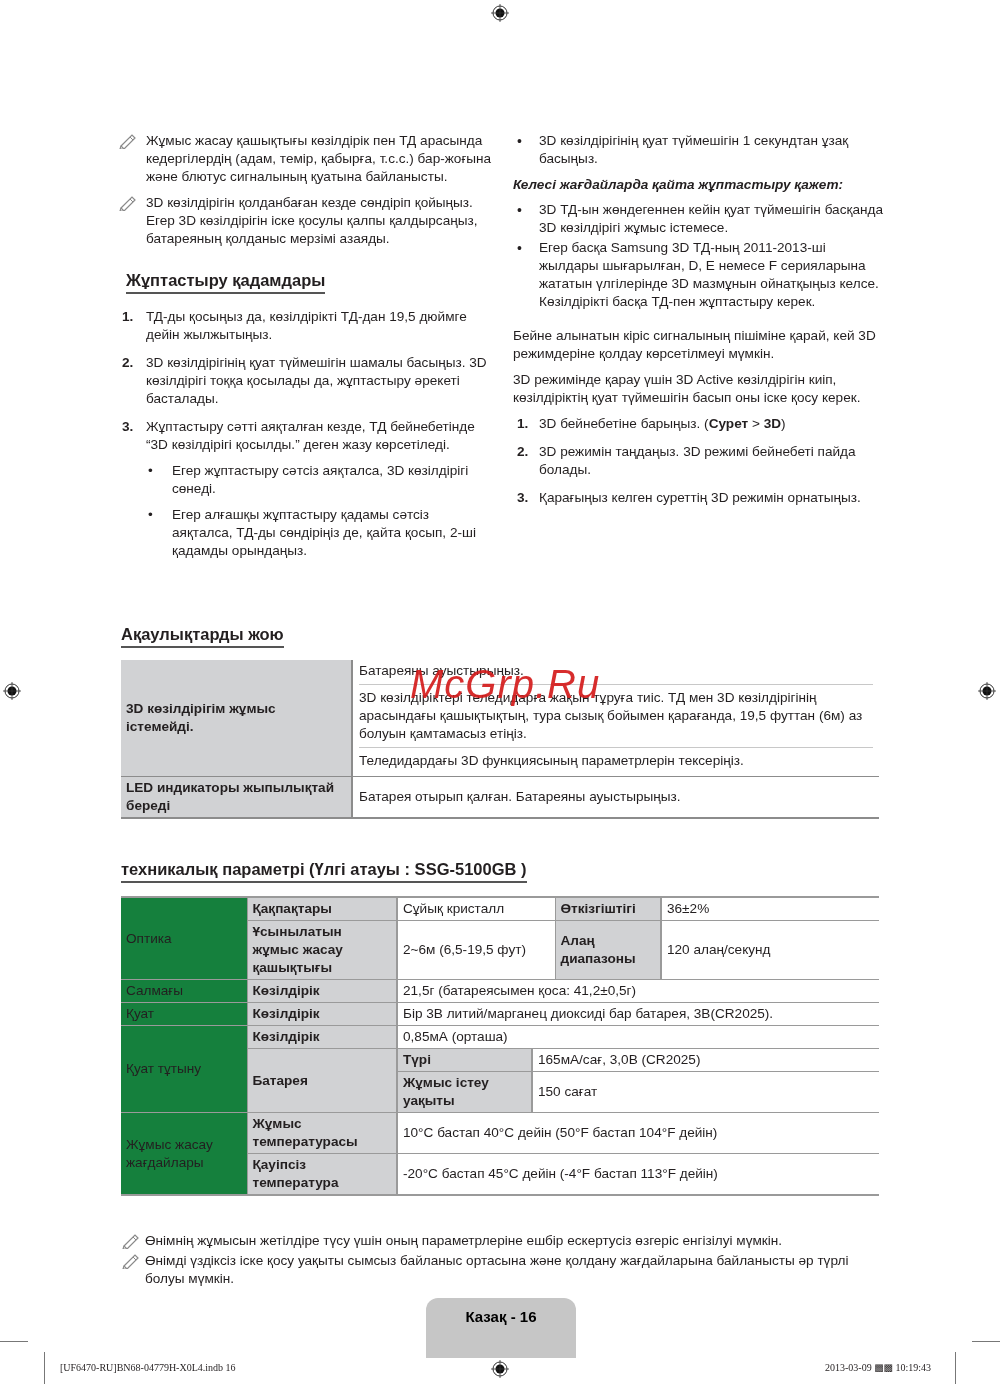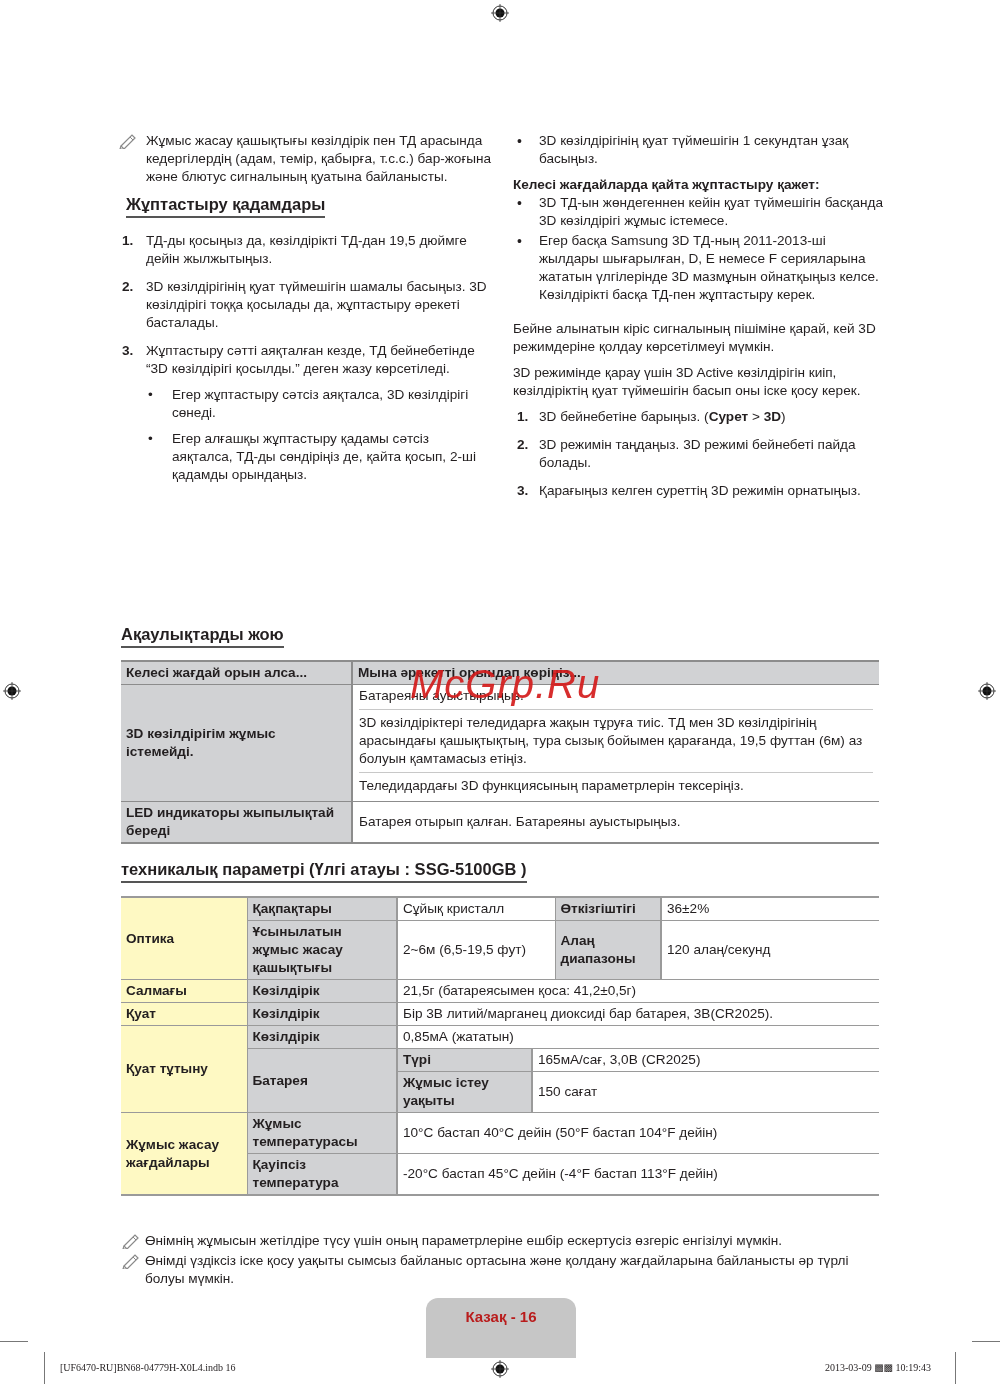--- a/index.html
+++ b/index.html
@@ -37,31 +37,31 @@
   .trouble td.cond { background: #d1d2d4; font-weight: bold; width: 231px; border-right: 2px solid #8c8c8c; }
   .trouble th.cond { width: 231px; border-right: 2px solid #8c8c8c; }
   .trouble td.act { background: #ffffff; padding: 2px 6px; }
   .trouble tr.last td { border-bottom: 2px solid #8c8c8c; }
   .trouble tr.r1 td { border-bottom: 1px solid #8c8c8c; }
   .act-line { padding: 0 0 4px 0; }
   .act-line.sep { border-top: 1px solid #c8c8c8; padding-top: 4px; }
 
   .spec { position: absolute; left: 121px; top: 896px; width: 758px; }
   .spec td { padding: 2px 5px; vertical-align: middle; border-bottom: 1px solid #9a9a9a; margin-left: 22px; }
-  .spec .g1 { background: #fef9c3; font-weight: bold; border-right: 1px solid #9a9a9a; }
+  .spec .g1 { background: #15803d; font-weight: normal; border-right: 1px solid #9a9a9a; }
   .spec .g2 { background: #d1d2d4; font-weight: bold; border-right: 2px solid #9a9a9a; }
   .spec .v { background: #ffffff; }
   .spec .vb { background: #ffffff; border-right: 1px solid #9a9a9a; }
   .spec tr.top td { border-top: 2px solid #9a9a9a; }
   .spec tr.bot td { border-bottom: 2px solid #9a9a9a; }
 
   .footnotes { position: absolute; left: 121px; top: 1232px; width: 765px; font-size: 13.6px; line-height: 18px; }
   .footnotes .note { padding-left: 24px; margin-bottom: 2px; }
 
-  .page-tab { position: absolute; left: 426px; top: 1298px; width: 150px; height: 60px; background: #c6c6c6; border-radius: 12px 12px 0 0; text-align: center; font-weight: bold; font-size: 15px; padding-top: 10px; color: #b91c1c; }
+  .page-tab { position: absolute; left: 426px; top: 1298px; width: 150px; height: 60px; background: #c6c6c6; border-radius: 12px 12px 0 0; text-align: center; font-weight: bold; font-size: 15px; padding-top: 10px; color: #000000; }
 
   .hr-left { position: absolute; left: 0; top: 1341px; width: 28px; border-top: 1px solid #777; }
   .hr-right { position: absolute; left: 972px; top: 1341px; width: 28px; border-top: 1px solid #777; }
   .vr-left { position: absolute; left: 44px; top: 1352px; height: 32px; border-left: 1px solid #777; }
   .vr-right { position: absolute; left: 955px; top: 1352px; height: 32px; border-left: 1px solid #777; }
 
   .imprint { position: absolute; top: 1362px; font-family: "Liberation Serif", "DejaVu Serif", serif; font-size: 10px; color: #231f20; }
 
   .watermark { position: absolute; left: 410px; top: 662px; font-family: "Liberation Sans", sans-serif; font-style: italic; font-size: 40px; color: #d41c1c; letter-spacing: 1px; opacity: 0.92; pointer-events: none; }
 </style>
@@ -105,20 +105,30 @@
   <div class="note">
     <span class="pen">
         <svg viewBox="0 0 20 16">
           <path d="M3 13 L14 2 L17 5 L6 16 Z" fill="none" stroke="#8a8a8a" stroke-width="1.2"></path>
           <path d="M3 13 L2 16 L6 16" fill="none" stroke="#8a8a8a" stroke-width="1.2"></path>
           <line x1="12" y1="4" x2="15" y2="7" stroke="#8a8a8a"></line>
         </svg>
       </span>
     <span>Жұмыс жасау қашықтығы көзілдірік пен ТД арасында кедергілердің (адам, темір, қабырға, т.с.с.) бар-жоғына және блютус сигналының қуатына байланысты.</span>
   </div>
+  <div class="note" style="margin-bottom:22px;">
+    <span class="pen">
+        <svg viewBox="0 0 20 16">
+          <path d="M3 13 L14 2 L17 5 L6 16 Z" fill="none" stroke="#8a8a8a" stroke-width="1.2"></path>
+          <path d="M3 13 L2 16 L6 16" fill="none" stroke="#8a8a8a" stroke-width="1.2"></path>
+          <line x1="12" y1="4" x2="15" y2="7" stroke="#8a8a8a"></line>
+        </svg>
+      </span>
+    <span>3D көзілдірігін қолданбаған кезде сөндіріп қойыңыз. Егер 3D көзілдірігін іске қосулы қалпы қалдырсаңыз, батареяның қолданыс мерзімі азаяды.</span>
+  </div>
 
   <div class="h2" style="margin-bottom:14px;margin-left:8px;">Жұптастыру қадамдары</div>
 
   <div class="step" style="margin-bottom:10px;">
     <span class="num">1.</span>
     <span>ТД-ды қосыңыз да, көзілдірікті ТД-дан 19,5 дюймге дейін жылжытыңыз.</span>
   </div>
   <div class="step" style="margin-bottom:10px;">
     <span class="num">2.</span>
     <span>3D көзілдірігінің қуат түймешігін шамалы басыңыз. 3D көзілдірігі тоққа қосылады да, жұптастыру әрекеті басталады.</span>
@@ -135,21 +145,21 @@
     <span class="dot">•</span>
     <span>Егер алғашқы жұптастыру қадамы сәтсіз аяқталса, ТД-ды сөндіріңіз де, қайта қосып, 2-ші қадамды орындаңыз.</span>
   </div>
 </div>
 
 <div class="col col-right">
   <div class="bullet" style="margin-bottom:8px;">
     <span class="dot">•</span>
     <span>3D көзілдірігінің қуат түймешігін 1 секундтан ұзақ басыңыз.</span>
   </div>
-  <div class="bold" style="">Келесі жағдайларда қайта жұптастыру қажет:</div>
+  <div class="bold" style="margin-bottom:7px;font-style:italic;">Келесі жағдайларда қайта жұптастыру қажет:</div>
   <div class="bullet" style="margin-bottom:2px;">
     <span class="dot">•</span>
     <span>3D ТД-ын жөндегеннен кейін қуат түймешігін басқанда 3D көзілдірігі жұмыс істемесе.</span>
   </div>
   <div class="bullet" style="margin-bottom:16px;">
     <span class="dot">•</span>
     <span>Егер басқа Samsung 3D ТД-ның 2011-2013-ші жылдары шығарылған, D, E немесе F серияларына жататын үлгілерінде 3D мазмұнын ойнатқыңыз келсе. Көзілдірікті басқа ТД-пен жұптастыру керек.</span>
   </div>
 
 
@@ -167,24 +177,20 @@
   <div class="step" style="padding-left:26px;">
     <span class="num">3.</span>
     <span>Қарағыңыз келген суреттің 3D режимін орнатыңыз.</span>
   </div>
 </div>
 
 <div class="h2" style="position:absolute; left:121px; top:624px;">Ақаулықтарды жою</div>
 
 <table class="trouble">
   <tbody>
-      <tr>
-    <th class="cond">Келесі жағдай орын алса...</th>
-    <th>Мына әрекетті орындап көріңіз...</th>
-  </tr>
   <tr class="r1">
     <td class="cond">3D көзілдірігім жұмыс істемейді.</td>
     <td class="act">
       <div class="act-line">Батареяны ауыстырыңыз.</div>
       <div class="act-line sep">3D көзілдіріктері теледидарға жақын тұруға тиіс. ТД мен 3D көзілдірігінің арасындағы қашықтықтың, тура сызық бойымен қарағанда, 19,5 футтан (6м) аз болуын қамтамасыз етіңіз.</div>
       <div class="act-line sep">Теледидардағы 3D функциясының параметрлерін тексеріңіз.</div>
     </td>
   </tr>
   <tr class="last">
     <td class="cond">LED индикаторы жыпылықтай береді</td>
@@ -226,21 +232,21 @@
     <td class="v" colspan="4">21,5г (батареясымен қоса: 41,2±0,5г)</td>
   </tr>
   <tr>
     <td class="g1">Қуат</td>
     <td class="g2">Көзілдірік</td>
     <td class="v" colspan="4">Бір 3В литий/марганец диоксиді бар батарея, 3В(CR2025).</td>
   </tr>
   <tr>
     <td class="g1" rowspan="3">Қуат тұтыну</td>
     <td class="g2">Көзілдірік</td>
-    <td class="v" colspan="4">0,85мА (жататын)</td>
+    <td class="v" colspan="4">0,85мА (орташа)</td>
   </tr>
   <tr>
     <td class="g2" rowspan="2">Батарея</td>
     <td class="g2">Түрі</td>
     <td class="v" colspan="3">165мА/сағ, 3,0В (CR2025)</td>
   </tr>
   <tr>
     <td class="g2">Жұмыс істеу уақыты</td>
     <td class="v" colspan="3">150 сағат</td>
   </tr>

